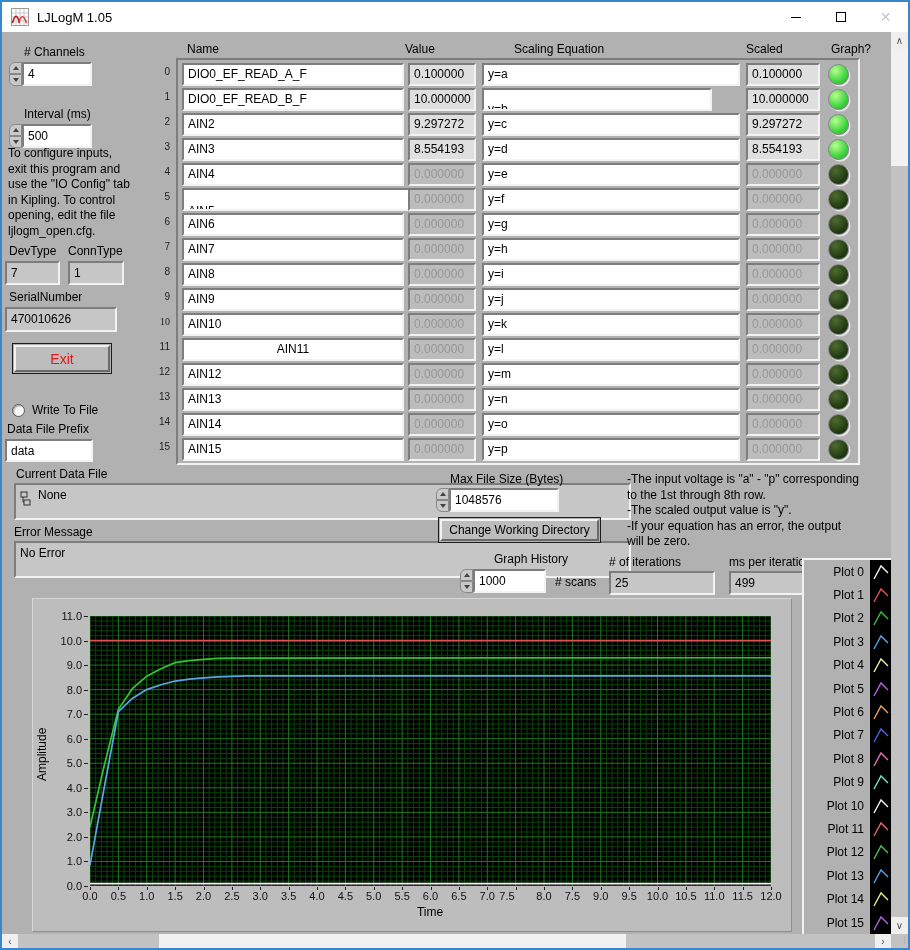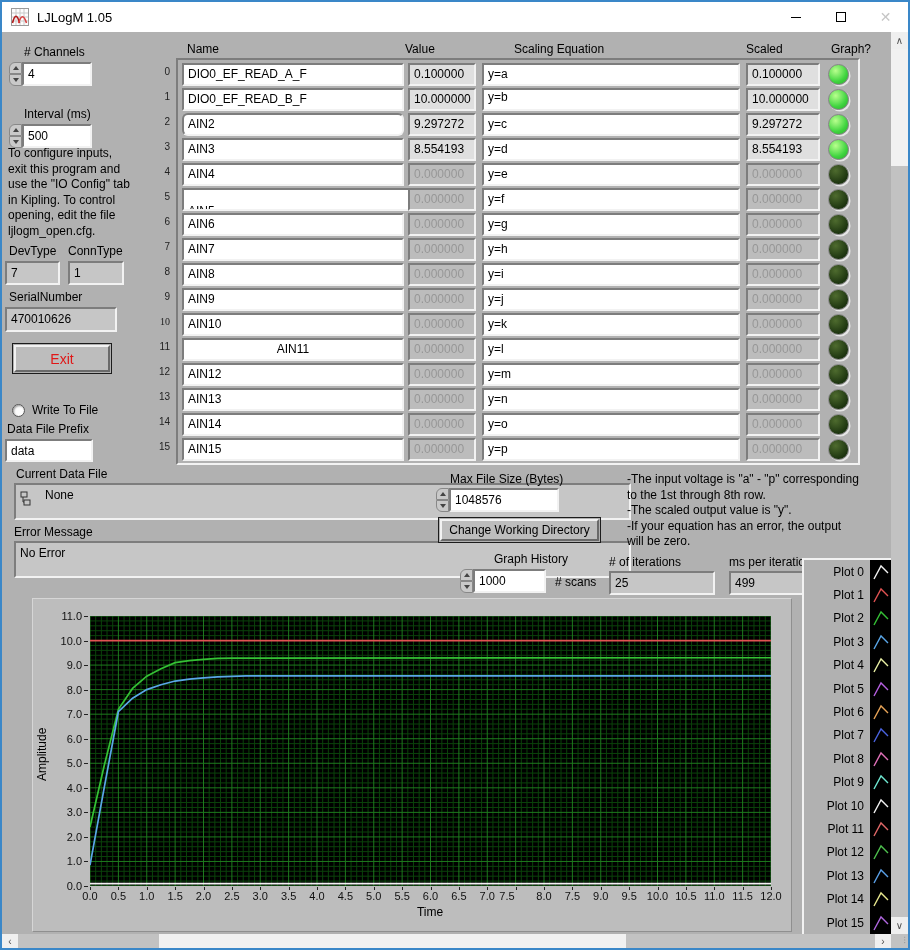--- a/index.html
+++ b/index.html
@@ -135,21 +135,21 @@
 
     <div class="abs" style="left:10px; top:371px; display:flex; align-items:center;">
       <span class="radio-circle"></span>
       <span style="margin-left:7px;">Write To File</span>
     </div>
 
     <span class="lbl" style="left:5px; top:390px;">Data File Prefix</span>
     <div class="abs white-input sunken" style="left:3px; top:407px; width:88px; height:23px;">data</div>
 
     <span class="lbl" style="left:14px; top:435px;">Current Data File</span>
-    <div class="abs gray-display sunken" style="left:12px; top:451px; width:617px; height:37px; padding-left:29px;">
+    <div class="abs gray-display sunken" style="left:12px; top:451px; width:617px; height:37px; padding-left:22px;">
       <svg class="path-icon-col" width="14" height="18" viewBox="0 0 14 18">
         <rect x="2" y="2" width="6" height="5" fill="none" stroke="#333"></rect>
         <rect x="5" y="10" width="6" height="5" fill="none" stroke="#333"></rect>
         <path d="M4 7 V12 H5" fill="none" stroke="#333"></path>
       </svg>
       <span>None</span>
     </div>
 
     <span class="lbl" style="left:12px; top:493px;">Error Message</span>
     <div class="abs gray-display sunken" style="left:12px; top:509px; width:617px; height:37px;">No Error</div>
@@ -180,24 +180,24 @@
       </div>
 
     <div class="abs sunken" style="left:174px; top:26px; width:684px; height:407px; background:#b1b1b1;" id="table-container">
         <div class="cell sunken white-input" style="left: 4px; top: 3px; width: 222px; height: 23px; padding: 2px 4px 0px; white-space: nowrap; overflow: hidden;">DIO0_EF_READ_A_F</div>
         <div class="cell sunken val-active" style="left: 230px; top: 3px; width: 68px; height: 23px; padding: 2px 4px 0px; white-space: nowrap; overflow: hidden;">0.100000</div>
         <div class="cell sunken white-input" style="left: 304px; top: 3px; width: 258px; height: 23px; padding: 2px 4px 0px; white-space: nowrap; overflow: hidden;">y=a</div>
         <div class="cell sunken val-active" style="left: 568px; top: 3px; width: 74px; height: 23px; padding: 2px 4px 0px; white-space: nowrap; overflow: hidden;">0.100000</div>
         <div class="led" style="left: 650px; top: 4px; background: radial-gradient(circle at 35% 30%, rgb(185, 255, 142) 0%, rgb(63, 212, 63) 60%, rgb(42, 168, 42) 100%);"></div>
         <div class="cell sunken white-input" style="left: 4px; top: 28px; width: 222px; height: 23px; padding: 2px 4px 0px; white-space: nowrap; overflow: hidden;">DIO0_EF_READ_B_F</div>
         <div class="cell sunken val-active" style="left: 230px; top: 28px; width: 68px; height: 23px; padding: 2px 4px 0px; white-space: nowrap; overflow: hidden;">10.000000</div>
-        <div class="cell sunken white-input" style="left: 304px; top: 28px; width: 258px; height: 23px; padding: 0 4px 0px; white-space: nowrap; overflow: hidden;">y=b</div>
+        <div class="cell sunken white-input" style="left: 304px; top: 28px; width: 230px; height: 23px; padding: 12px 4px 0px; white-space: nowrap; overflow: hidden;">y=b</div>
         <div class="cell sunken val-active" style="left: 568px; top: 28px; width: 74px; height: 23px; padding: 2px 4px 0px; white-space: nowrap; overflow: hidden;">10.000000</div>
         <div class="led" style="left: 650px; top: 29px; background: radial-gradient(circle at 35% 30%, rgb(185, 255, 142) 0%, rgb(63, 212, 63) 60%, rgb(42, 168, 42) 100%);"></div>
-        <div class="cell sunken white-input" style="left: 4px; top: 53px; width: 222px; height: 23px; padding: 2px 4px 0px; white-space: nowrap; overflow: hidden; border-radius: 6px;">AIN2</div>
+        <div class="cell sunken white-input" style="left: 4px; top: 53px; width: 222px; height: 23px; padding: 2px 4px 0px; white-space: nowrap; overflow: hidden;">AIN2</div>
         <div class="cell sunken val-active" style="left: 230px; top: 53px; width: 68px; height: 23px; padding: 2px 4px 0px; white-space: nowrap; overflow: hidden;">9.297272</div>
         <div class="cell sunken white-input" style="left: 304px; top: 53px; width: 258px; height: 23px; padding: 2px 4px 0px; white-space: nowrap; overflow: hidden;">y=c</div>
         <div class="cell sunken val-active" style="left: 568px; top: 53px; width: 74px; height: 23px; padding: 2px 4px 0px; white-space: nowrap; overflow: hidden;">9.297272</div>
         <div class="led" style="left: 650px; top: 54px; background: radial-gradient(circle at 35% 30%, rgb(185, 255, 142) 0%, rgb(63, 212, 63) 60%, rgb(42, 168, 42) 100%);"></div>
         <div class="cell sunken white-input" style="left: 4px; top: 78px; width: 222px; height: 23px; padding: 2px 4px 0px; white-space: nowrap; overflow: hidden;">AIN3</div>
         <div class="cell sunken val-active" style="left: 230px; top: 78px; width: 68px; height: 23px; padding: 2px 4px 0px; white-space: nowrap; overflow: hidden;">8.554193</div>
         <div class="cell sunken white-input" style="left: 304px; top: 78px; width: 258px; height: 23px; padding: 2px 4px 0px; white-space: nowrap; overflow: hidden;">y=d</div>
         <div class="cell sunken val-active" style="left: 568px; top: 78px; width: 74px; height: 23px; padding: 2px 4px 0px; white-space: nowrap; overflow: hidden;">8.554193</div>
         <div class="led" style="left: 650px; top: 79px; background: radial-gradient(circle at 35% 30%, rgb(185, 255, 142) 0%, rgb(63, 212, 63) 60%, rgb(42, 168, 42) 100%);"></div>
         <div class="cell sunken white-input" style="left: 4px; top: 103px; width: 222px; height: 23px; padding: 2px 4px 0px; white-space: nowrap; overflow: hidden;">AIN4</div>

